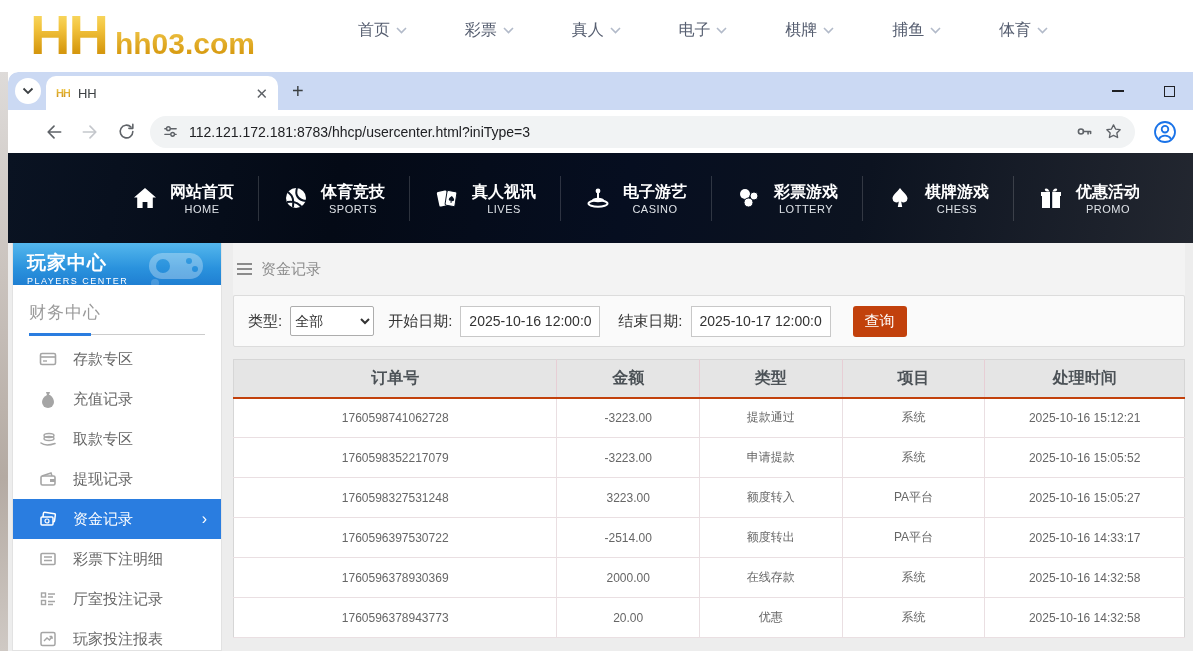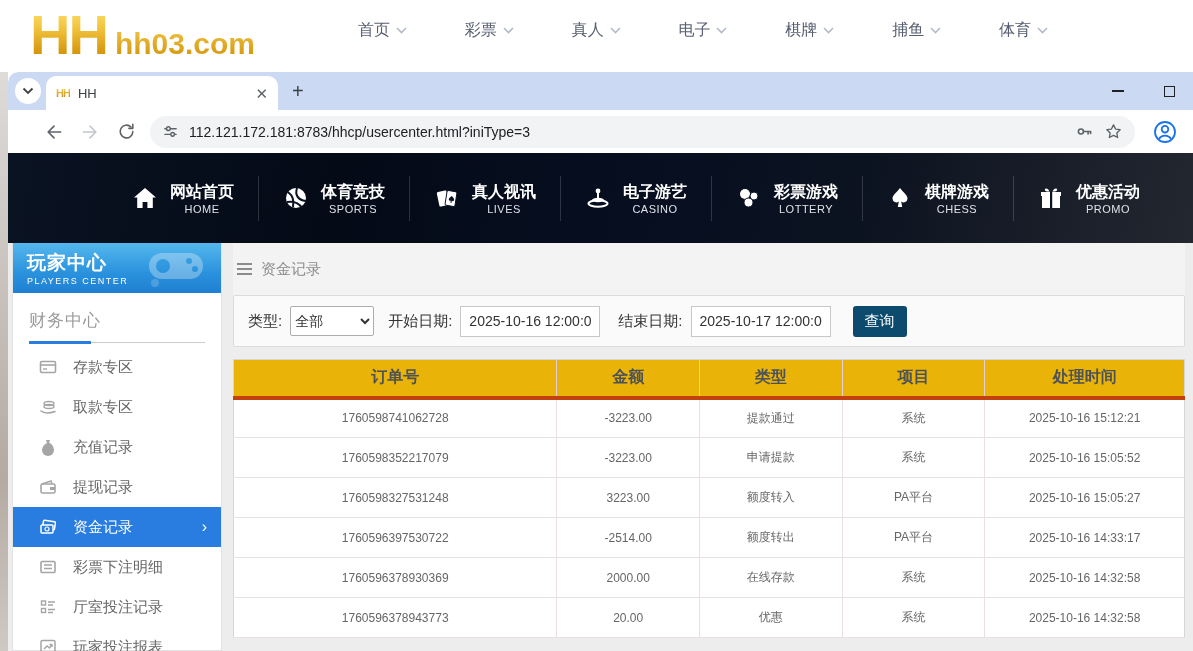--- a/index.html
+++ b/index.html
@@ -52,21 +52,21 @@
       background:linear-gradient(100deg,#0a1322 0%,#040a16 28%,#060e20 52%,#0c1320 72%,#232730 100%); }
   .dn-item { display:flex; align-items:center; gap:12px; padding:6px 24px; cursor:pointer;
              border-right:1px solid rgba(255,255,255,0.16); }
   .dn-item:last-child { border-right:none; }
   .dn-text { display:flex; flex-direction:column; align-items:center; }
   .dn-zh { font-size:16px; font-weight:bold; color:#fff; white-space:nowrap; }
   .dn-en { font-size:11px; color:#dfe3e8; letter-spacing:0.5px; }
 
   .content { display:flex; height:408px; }
   .sidebar { margin-left:4px; width:210px; background:#fff; border:1px solid #e2e2e2; border-top:none; }
-  .sb-header { height:50px; background:linear-gradient(180deg,#54b7ed 0%,#2a92dd 60%,#1f7fd2 100%);
+  .sb-header { height:42px; background:linear-gradient(180deg,#54b7ed 0%,#2a92dd 60%,#1f7fd2 100%);
                position:relative; padding:7px 0 0 14px; overflow:hidden; }
   .sb-title-zh { font-size:19px; font-weight:bold; color:#fff; letter-spacing:1px; }
   .sb-title-en { font-size:9px; color:#fff; letter-spacing:1.5px; }
   .sb-gamepad { position:absolute; right:10px; top:6px; opacity:0.3; }
   .sb-section { padding:16px 16px 0 16px; }
   .sb-section-title { font-size:17px; color:#9a9a9a; letter-spacing:1px; }
   .sb-underline { margin-top:10px; position:relative; border-bottom:1px solid #ccc; }
   .sb-underline-accent { position:absolute; left:0; top:-1px; width:62px; height:3px; background:#2a7de0; }
   .sb-menu { margin-top:4px; }
   .sb-item { height:40px; display:flex; align-items:center; gap:16px; padding-left:26px;
@@ -81,27 +81,27 @@
   .crumb-lines { display:flex; flex-direction:column; gap:3px; }
   .crumb-lines span { width:15px; height:2px; background:#8b8b8b; }
   .filter-panel { height:52px; background:#fafafa; border:1px solid #dcdcdc; border-radius:2px;
                   display:flex; align-items:center; padding:0 14px; gap:8px; }
   .f-label { font-size:15px; color:#333; }
   .type-select { width:84px; height:30px; font-size:14px; color:#333; border:1px solid #adadad;
                  border-radius:2px; background:#fff; margin-right:6px; }
   .date-input { width:140px; height:31px; font-size:14px; color:#333; border:1px solid #c8c8c8;
                 padding:0 8px; margin-right:10px; background:#fff;
                 font-family:"Liberation Sans",sans-serif; }
-  .search-btn { width:54px; height:31px; background:#0c4a6e; color:#fff; font-size:15px;
+  .search-btn { width:54px; height:31px; background:#c2410c; color:#fff; font-size:15px;
                 border:none; border-radius:3px; cursor:pointer; margin-left:4px; }
 
   .data-table { width:100%; margin-top:12px; border-collapse:collapse; background:#fff;
                 border:1px solid #d6d6d6; table-layout:fixed; }
-  .data-table th { height:38px; background:#eab308; font-size:16px; color:#4c5257; font-weight:bold;
-                   border-bottom:4px solid #c2410c; border-left:1px solid #e7ced5; text-align:center; }
+  .data-table th { height:38px; background:#e5e5e5; font-size:16px; color:#4c5257; font-weight:bold;
+                   border-bottom:2px solid #c2410c; border-left:1px solid #e7ced5; text-align:center; }
   .data-table th:first-child { border-left:none; }
   .data-table td { height:40px; font-size:12px; color:#666; text-align:center;
                    border-bottom:1px solid #eadfe2; border-left:1px solid #eadfe2; background:#fff; }
   .data-table td:first-child { border-left:none; }
 </style>
 </head>
 <body>
 
 <div class="site-header">
   <div class="logo">
@@ -320,32 +320,32 @@
           <div class="sb-item">
             <svg width="18" height="18" viewBox="0 0 18 18">
                 <rect x="1.5" y="3.5" width="15" height="11" rx="1.5" fill="none" stroke="#a5a5a5" stroke-width="1.6"></rect>
                 <path d="M1.5 7h15" stroke="#a5a5a5" stroke-width="1.6"></path>
                 <path d="M4 11h4" stroke="#a5a5a5" stroke-width="1.4"></path>
               </svg>
             <span>存款专区</span>
           </div>
           <div class="sb-item">
             <svg width="18" height="18" viewBox="0 0 18 18">
+                <path d="M7 2h4l-1 3h-2z" fill="#a5a5a5"></path>
+                <path d="M8 5C4.5 7 3 9.5 3 12a6 6 0 0 0 12 0c0-2.5-1.5-5-4-7z" fill="#a5a5a5"></path>
+              </svg>
+            <span>充值记录</span>
+          </div>
+          <div class="sb-item">
+            <svg width="18" height="18" viewBox="0 0 18 18">
                 <ellipse cx="10" cy="5.5" rx="5" ry="2" fill="none" stroke="#a5a5a5" stroke-width="1.4"></ellipse>
                 <ellipse cx="10" cy="8.5" rx="5" ry="2" fill="none" stroke="#a5a5a5" stroke-width="1.4"></ellipse>
                 <path d="M2 13c3 2.5 8 2.5 14 .5" fill="none" stroke="#a5a5a5" stroke-width="1.6" stroke-linecap="round"></path>
               </svg>
             <span>取款专区</span>
-          </div>
-          <div class="sb-item">
-            <svg width="18" height="18" viewBox="0 0 18 18">
-                <path d="M7 2h4l-1 3h-2z" fill="#a5a5a5"></path>
-                <path d="M8 5C4.5 7 3 9.5 3 12a6 6 0 0 0 12 0c0-2.5-1.5-5-4-7z" fill="#a5a5a5"></path>
-              </svg>
-            <span>充值记录</span>
           </div>
           <div class="sb-item">
             <svg width="18" height="18" viewBox="0 0 18 18">
                 <path d="M3 6l9-3 1 3" fill="none" stroke="#a5a5a5" stroke-width="1.5"></path>
                 <rect x="2" y="6" width="14" height="9" rx="1.5" fill="none" stroke="#a5a5a5" stroke-width="1.6"></rect>
                 <rect x="11" y="9" width="5" height="3" fill="#a5a5a5"></rect>
               </svg>
             <span>提现记录</span>
           </div>
           <div class="sb-item selected">

